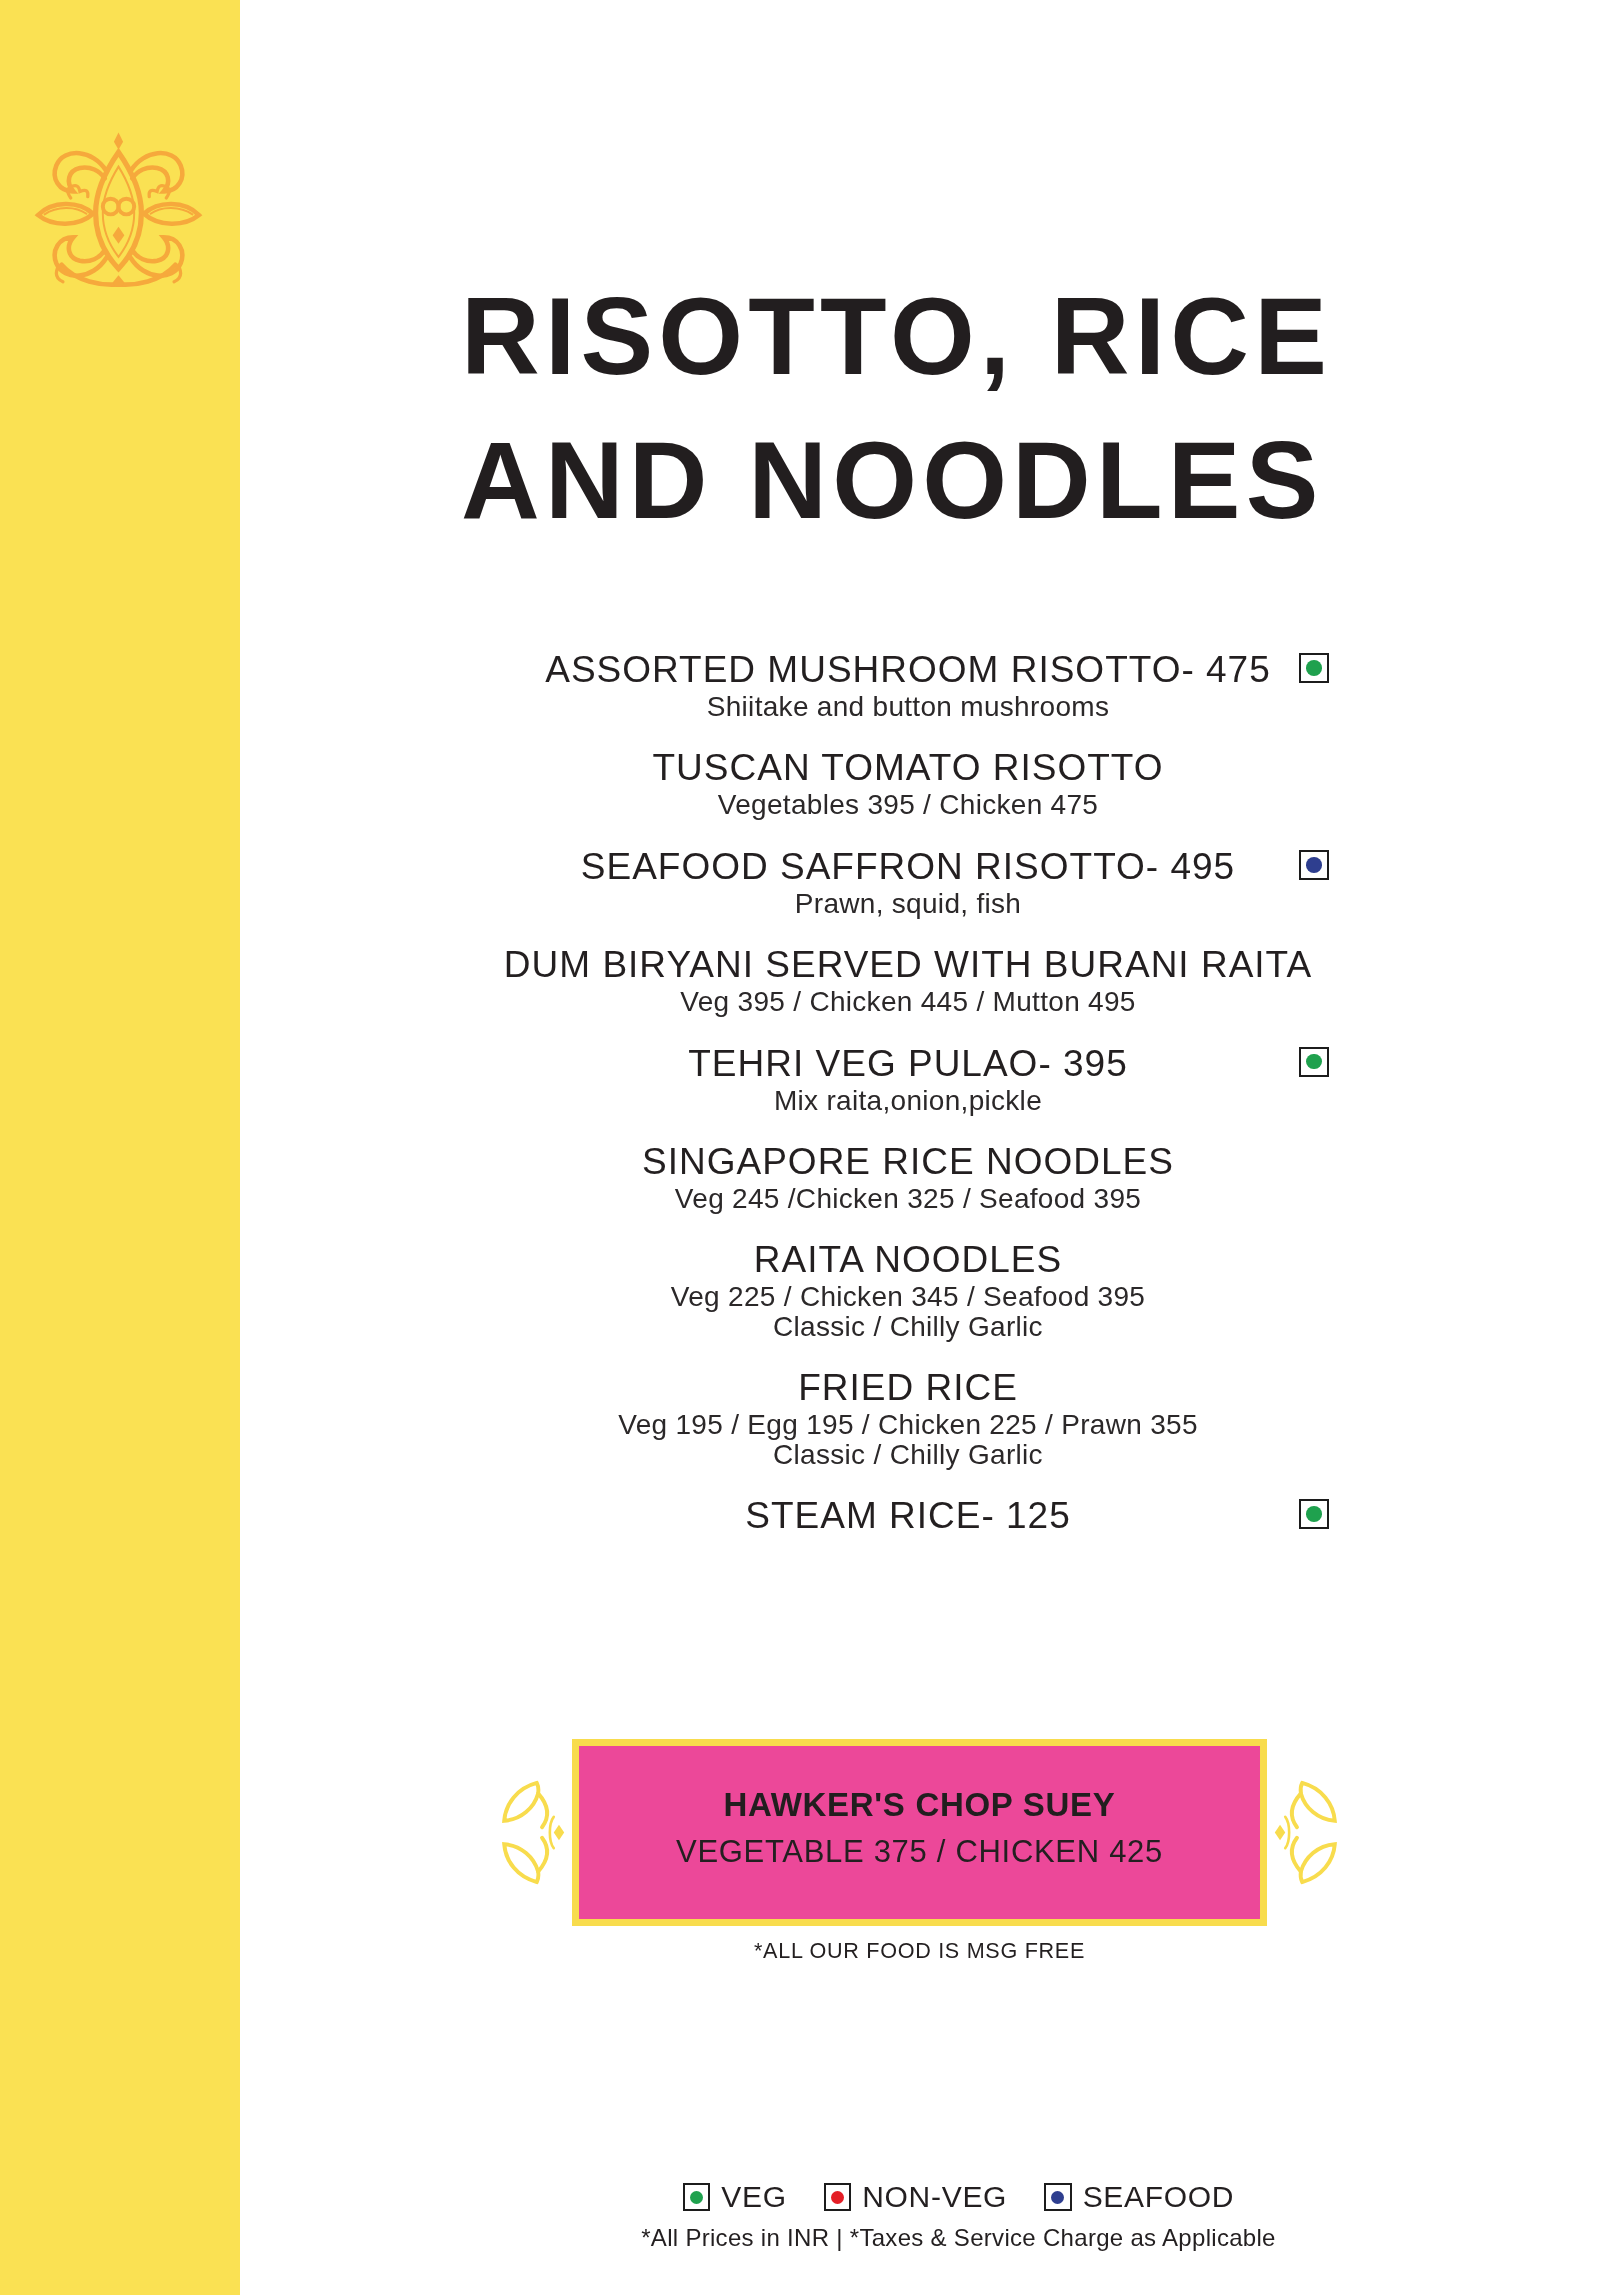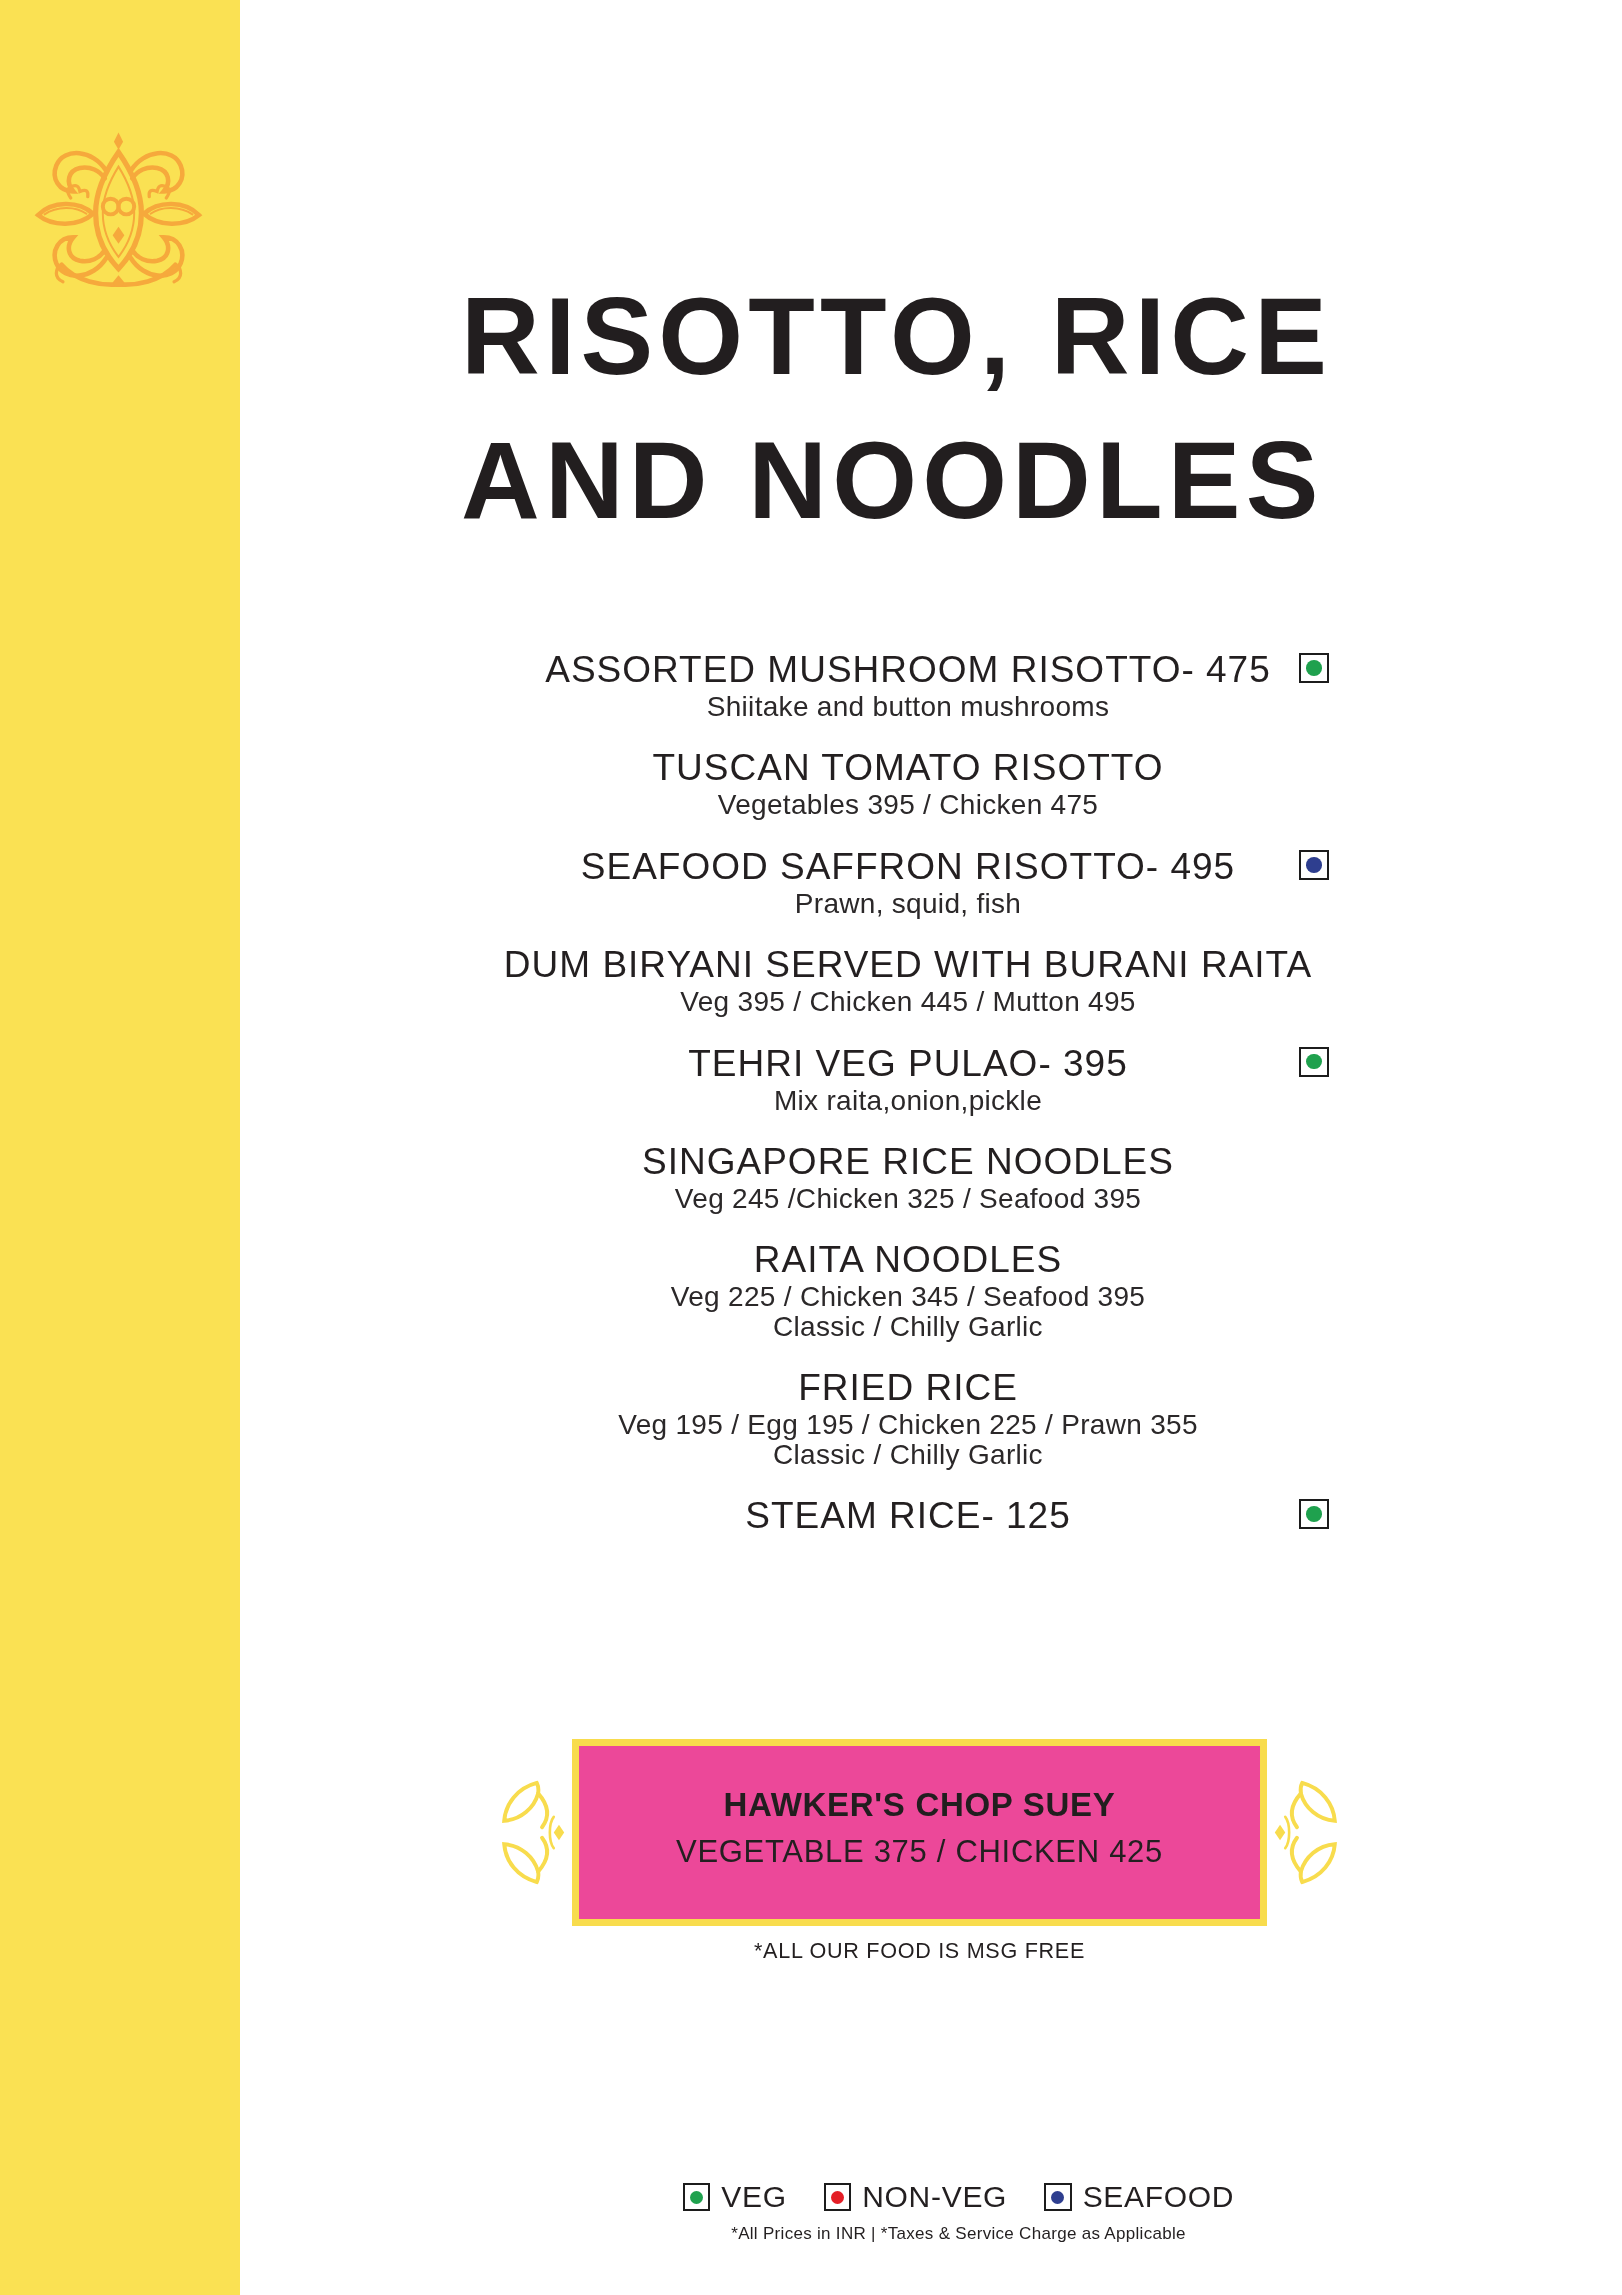--- a/index.html
+++ b/index.html
@@ -38,21 +38,21 @@
   
   .footer-legend{position:absolute;left:294px;right:0;top:2180px;display:flex;
                  justify-content:center;align-items:center;gap:37px;}
   .legend-item{display:flex;align-items:center;gap:11px;}
   .legend-sq{width:27.5px;height:27.5px;box-sizing:border-box;border:2.6px solid #1C1C1C;background:#fff;
              display:flex;align-items:center;justify-content:center;}
   .legend-sq .dot{width:13px;height:13px;border-radius:50%;}
   .legend-label{font-size:30px;letter-spacing:0.7px;color:#231F20;}
 
   .fine-print{position:absolute;left:294px;right:0;top:2224px;text-align:center;
-              font-size:17px;letter-spacing:0.3px;color:#231F20;}
+              font-size:24px;letter-spacing:0.3px;color:#231F20;}
 </style>
 </head>
 <body>
 
 <div class="page">
 
   <div class="sidebar">
     <svg class="sidebar-ornament" width="177" height="157" viewBox="0 0 270 240">
       <g stroke="#F6A93C" fill="none" stroke-width="7" stroke-linecap="round">
         <g id="orn-half">

